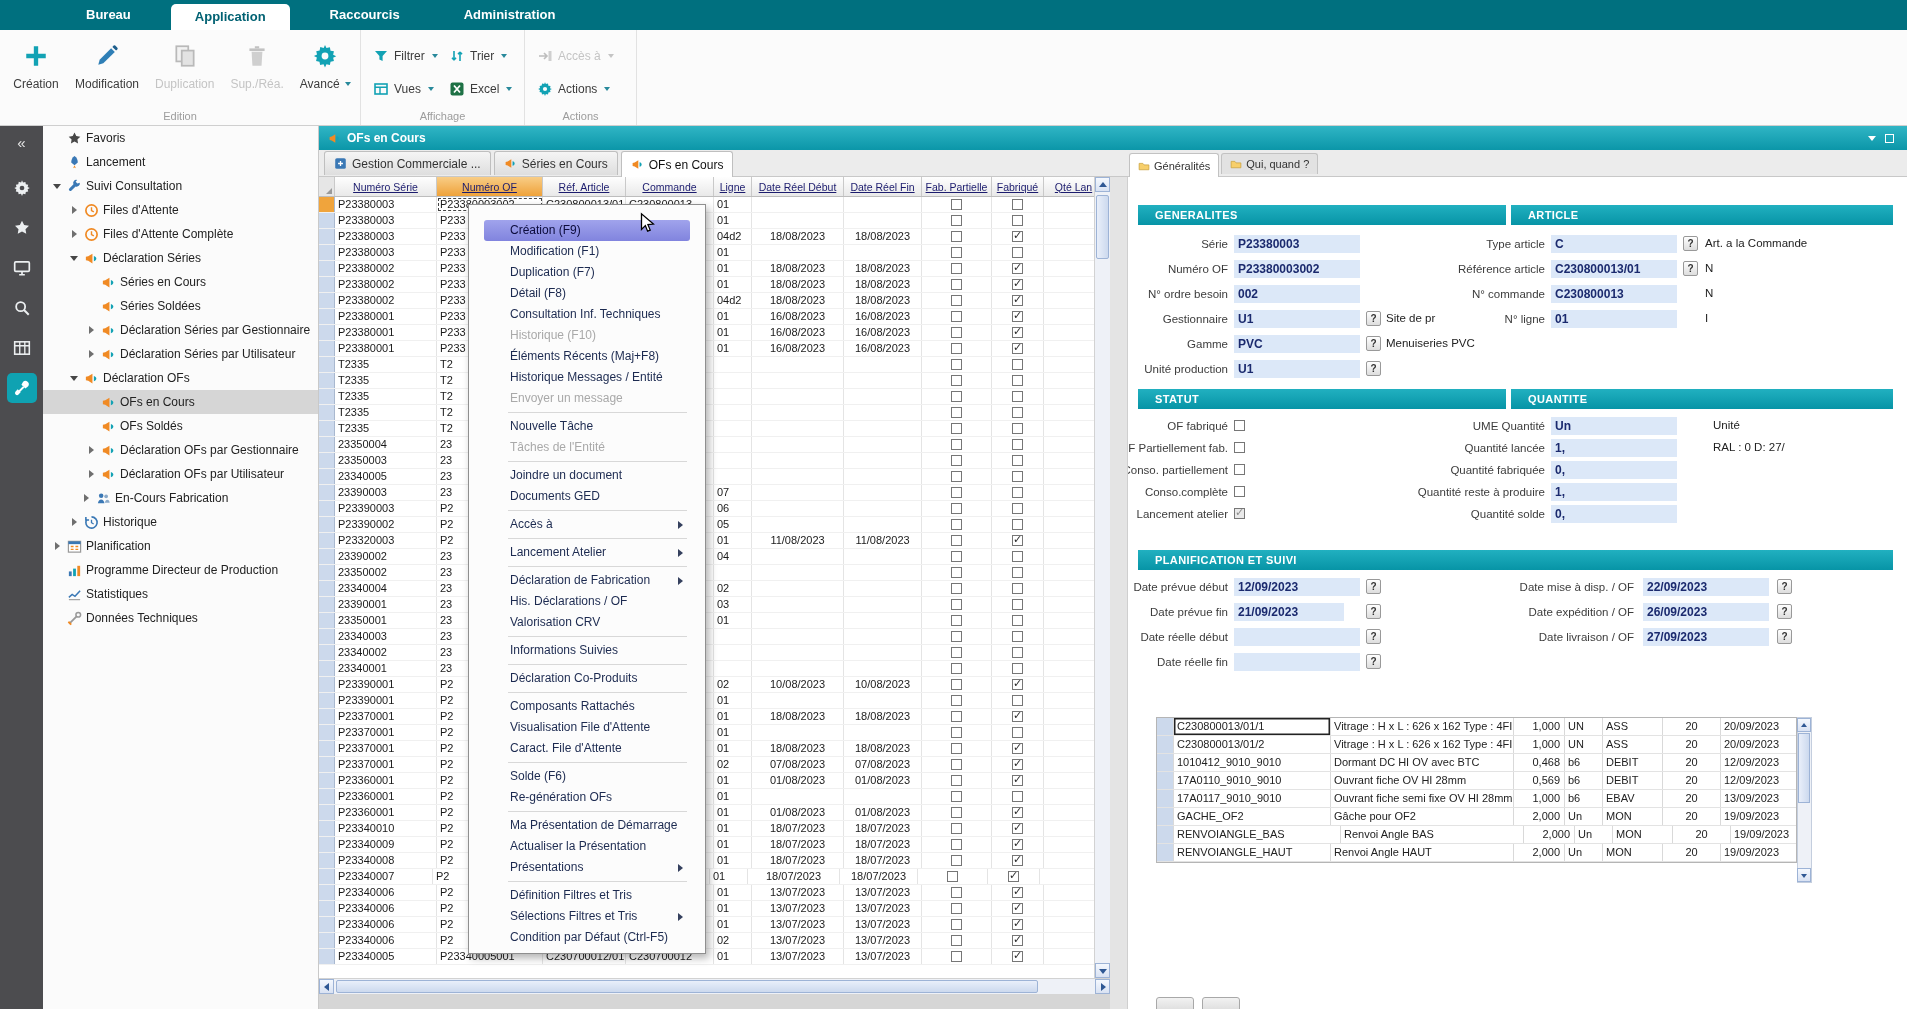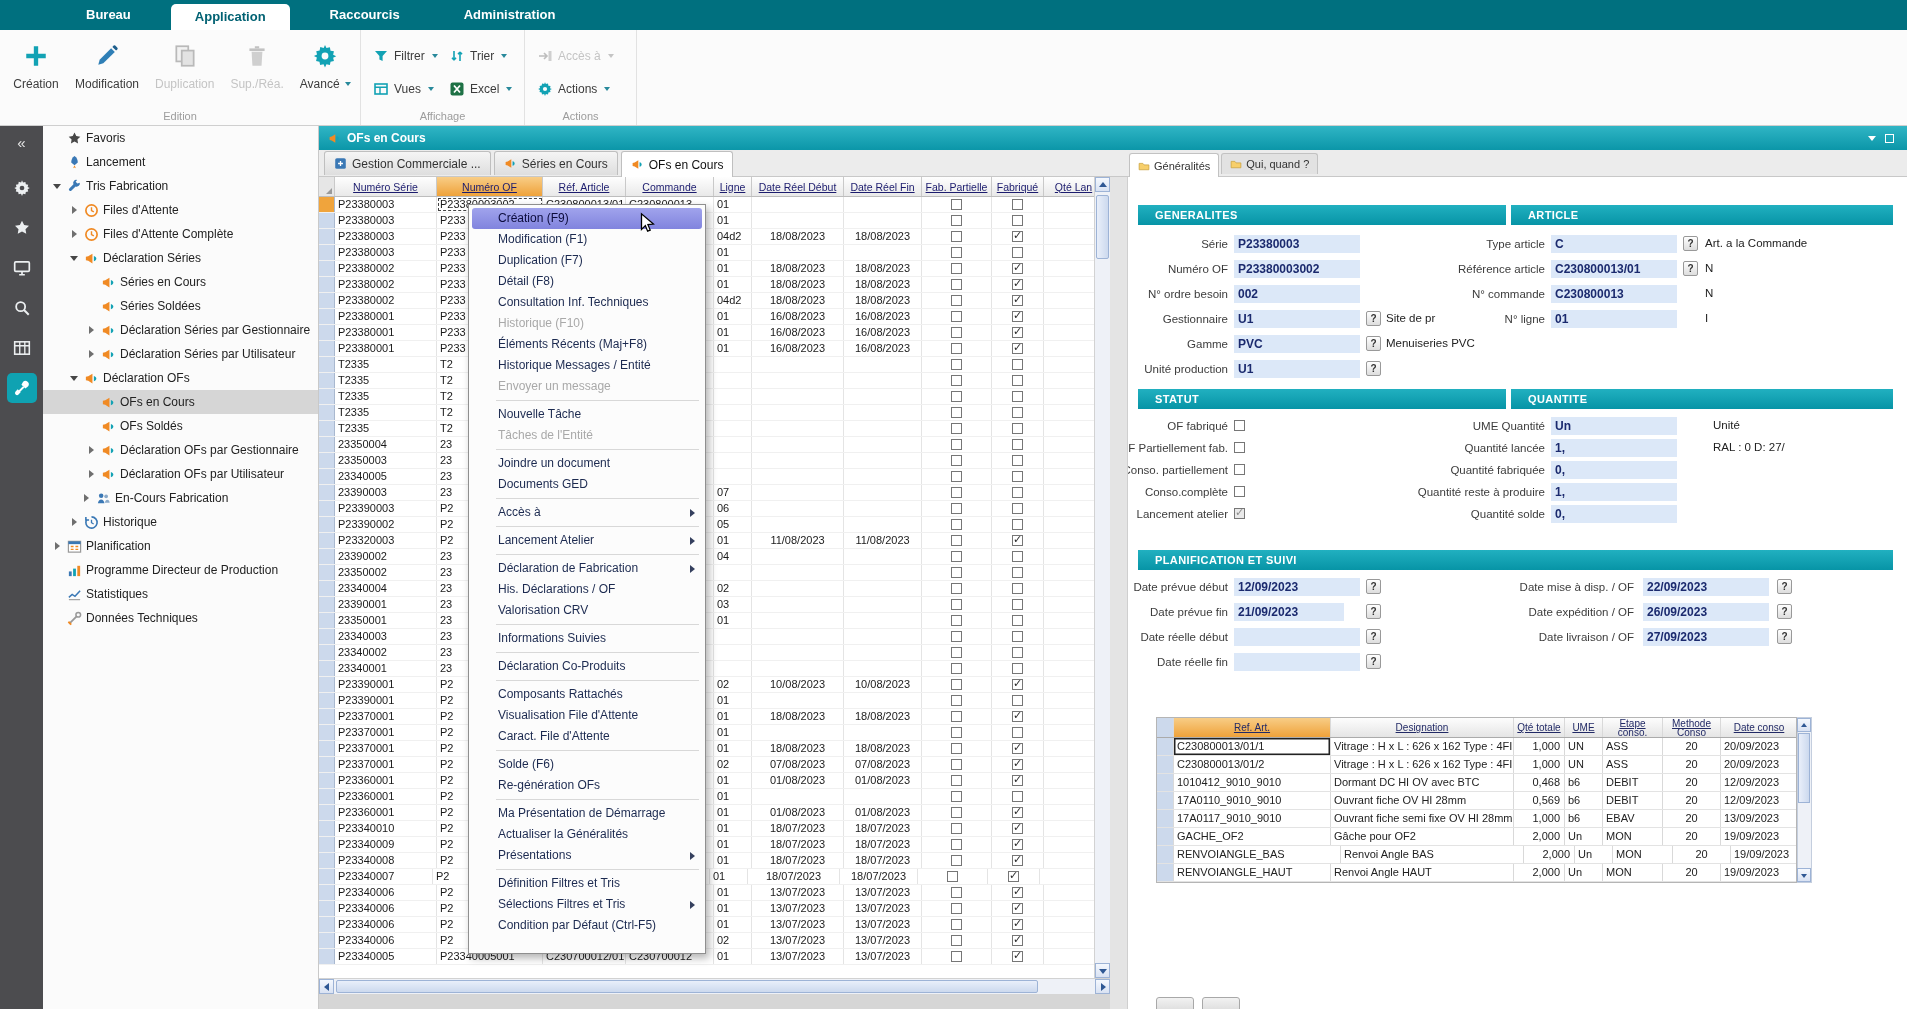--- a/index.html
+++ b/index.html
@@ -125,21 +125,21 @@
   .ccell.focus{box-shadow:inset 0 0 0 1.5px #222;}
   .cscroll{position:absolute;width:15px;background:#eef1f7;border:1px solid #c4cede;}
   .cscroll .up{top:0;left:-1px;width:14px;height:14px;}
   .cscroll .up::after{top:4px;left:3px;border-bottom:4px solid #2f5894;border-left:3.5px solid transparent;border-right:3.5px solid transparent;}
   .cscroll .down{bottom:0;left:-1px;width:14px;height:14px;}
   .cscroll .down::after{top:5px;left:3px;border-top:4px solid #2f5894;border-left:3.5px solid transparent;border-right:3.5px solid transparent;}
   .cscroll .sthumb{position:absolute;left:0;width:12px;top:15px;height:70px;background:linear-gradient(90deg,#e9effa,#ccd9ee);border:1px solid #9db3d6;}
   .stub{position:absolute;width:38px;height:18px;background:linear-gradient(#f2f2f2,#d8d8d8);border:1px solid #a8a8a8;border-radius:3px;}
 
   
-  .ctxmenu{position:absolute;left:468px;top:204px;width:238px;height:750px;background:#fcfcfc;border:1px solid #8f8f8f;box-shadow:3px 4px 8px rgba(0,0,0,.3);padding:3px;z-index:60;overflow:hidden;}
+  .ctxmenu{position:absolute;left:468px;top:204px;width:238px;height:750px;background:#fcfcfc;border:1px solid #8f8f8f;box-shadow:3px 4px 8px rgba(0,0,0,.3);padding:15px;z-index:60;overflow:hidden;}
   .ctx-item{position:relative;height:21px;line-height:21px;padding-left:26px;padding-right:16px;font-size:12px;color:#1c2a50;white-space:nowrap;overflow:hidden;}
   .ctx-item.hl{background:linear-gradient(#a0a3ec,#8184de);border-radius:3px;color:#0c0c3c;}
   .ctx-item.disabled{color:#a9a9a9;}
   .ctx-item.sub::after{content:"";position:absolute;right:7px;top:7px;border-left:5px solid #35405e;border-top:4px solid transparent;border-bottom:4px solid transparent;}
   .ctx-sep{height:1px;background:#d8d8d8;margin:3px 3px 3px 24px;}
 
   .cursor{position:absolute;left:636px;top:212px;width:22px;height:22px;z-index:99;}
 </style>
 </head>
 <body>
@@ -331,21 +331,21 @@
           </span>
           <span class="tl">Lancement</span>
         </div>
         <div class="tree-item" style="padding-left:8px">
           <span class="exp open"></span>
           <span class="ic" style="width:15px;height:15px">
             <svg viewBox="0 0 16 16">
               <path d="M13.6 4a3.3 3.3 0 01-4.4 3.9l-4.4 4.4a1.6 1.6 0 11-2.3-2.3l4.4-4.4A3.3 3.3 0 0110.8 1l-1.6 1.9 1.9 1.9z" fill="#3a78b5"></path>
             </svg>
           </span>
-          <span class="tl">Tris Fabrication</span>
+          <span class="tl">Suivi Consultation</span>
         </div>
         <div class="tree-item" style="padding-left:25px">
           <span class="exp closed"></span>
           <span class="ic" style="width:15px;height:15px">
             <svg viewBox="0 0 16 16">
               <circle cx="8" cy="8" r="6" fill="none" stroke="#f08a24" stroke-width="1.8"></circle>
               <path d="M8 4.5V8l2.5 1.5" stroke="#f08a24" stroke-width="1.5" fill="none"></path>
             </svg>
           </span>
           <span class="tl">Files d'Attente</span>
@@ -1533,30 +1533,20 @@
       <div class="flabel" style="top:401px;left:290px;width:216px">Date mise à disp. / OF</div>
       <div class="vbox" style="top:401px;left:515px;width:126px">22/09/2023</div>
       <div class="help" style="top:401px;left:649px">?</div>
       <div class="flabel" style="top:426px;left:290px;width:216px">Date expédition / OF</div>
       <div class="vbox" style="top:426px;left:515px;width:126px">26/09/2023</div>
       <div class="help" style="top:426px;left:649px">?</div>
       <div class="flabel" style="top:451px;left:290px;width:216px">Date livraison / OF</div>
       <div class="vbox" style="top:451px;left:515px;width:126px">27/09/2023</div>
       <div class="help" style="top:451px;left:649px">?</div>
       <div class="ctable" style="top:540px;left:28px;width:641px">
-        <div class="crow chead">
-          <div class="ccell selc" style="width:17px"></div>
-          <div class="ccell orange" style="width:157px">Ref. Art.</div>
-          <div class="ccell" style="width:183px">Designation</div>
-          <div class="ccell" style="width:51px">Qté totale</div>
-          <div class="ccell" style="width:38px">UME</div>
-          <div class="ccell" style="width:60px">Etape conso.</div>
-          <div class="ccell" style="width:58px">Methode Conso</div>
-          <div class="ccell" style="width:77px">Date conso</div>
-        </div>
         <div class="crow">
           <div class="ccell selc" style="width:17px"></div>
           <div class="ccell focus" style="width:157px">C230800013/01/1</div>
           <div class="ccell" style="width:183px">Vitrage : H x L : 626 x 162 Type : 4FI</div>
           <div class="ccell num" style="width:51px">1,000</div>
           <div class="ccell" style="width:38px">UN</div>
           <div class="ccell" style="width:60px">ASS</div>
           <div class="ccell ctr" style="width:58px">20</div>
           <div class="ccell" style="width:77px">20/09/2023</div>
         </div>
@@ -1670,21 +1660,21 @@
       <div class="ctx-item">Déclaration Co-Produits</div>
       <div class="ctx-sep"></div>
       <div class="ctx-item">Composants Rattachés</div>
       <div class="ctx-item">Visualisation File d'Attente</div>
       <div class="ctx-item">Caract. File d'Attente</div>
       <div class="ctx-sep"></div>
       <div class="ctx-item">Solde (F6)</div>
       <div class="ctx-item">Re-génération OFs</div>
       <div class="ctx-sep"></div>
       <div class="ctx-item">Ma Présentation de Démarrage</div>
-      <div class="ctx-item">Actualiser la Généralités</div>
+      <div class="ctx-item">Actualiser la Présentation</div>
       <div class="ctx-item sub">Présentations</div>
       <div class="ctx-sep"></div>
       <div class="ctx-item">Définition Filtres et Tris</div>
       <div class="ctx-item sub">Sélections Filtres et Tris</div>
       <div class="ctx-item">Condition par Défaut (Ctrl-F5)</div>
     </div>
 
   <svg class="cursor" viewBox="0 0 24 24">
     <path d="M6 2v17l4.2-4.1 2.5 6 2.8-1.2-2.5-5.9 6-.6z" fill="#fff" stroke="#000" stroke-width="1.4"></path>
   </svg>

